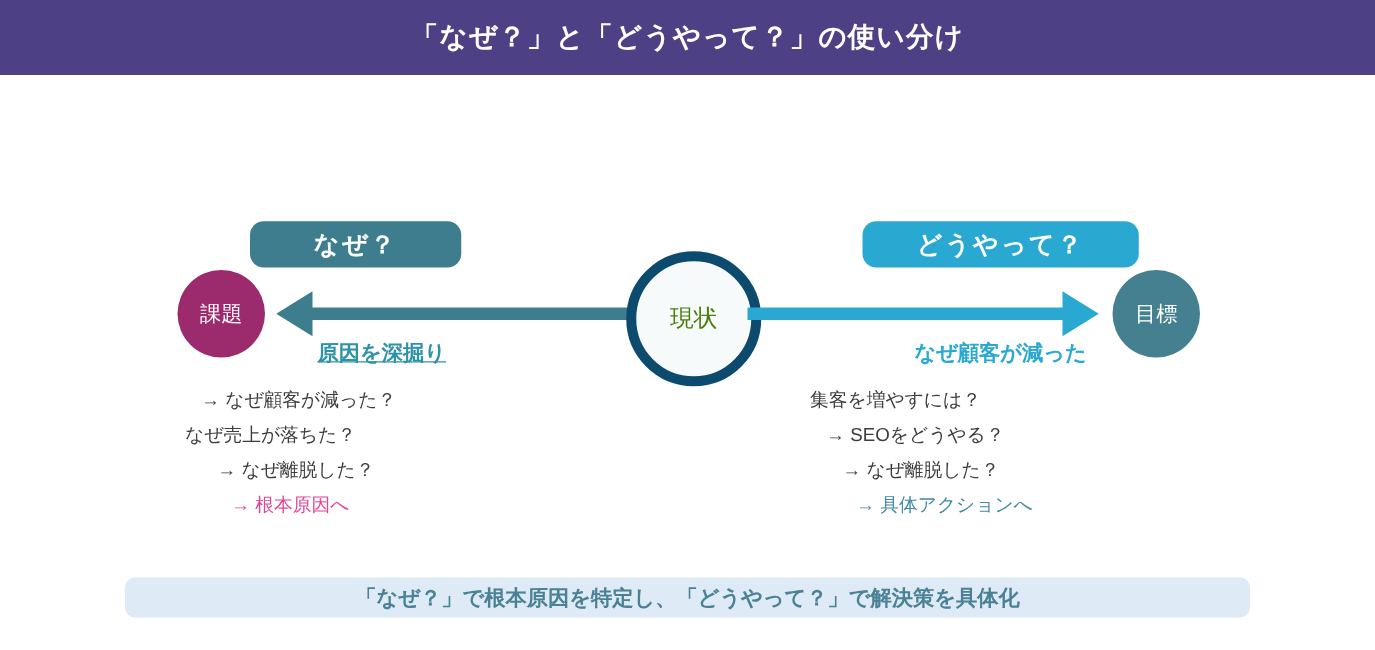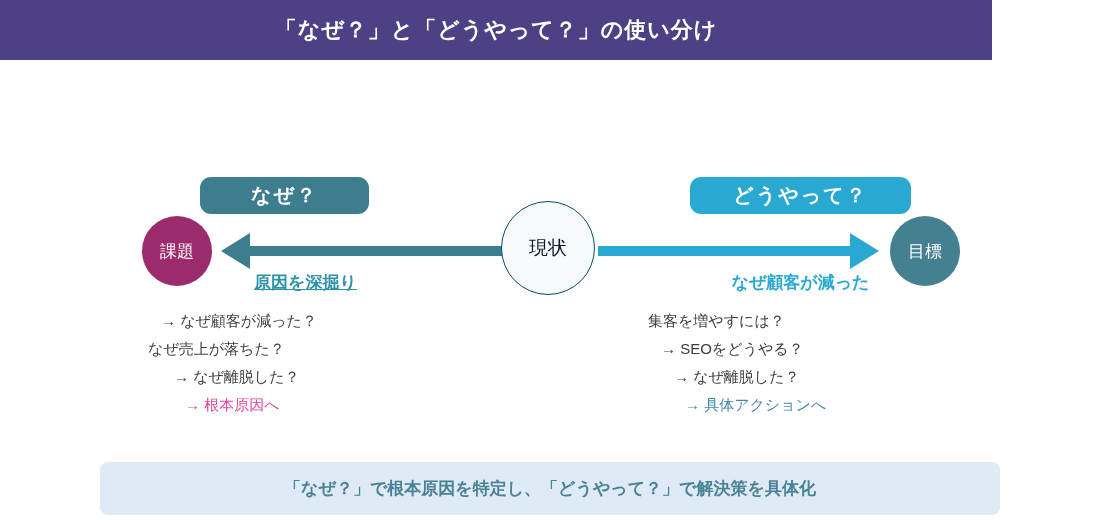--- a/index.html
+++ b/index.html
@@ -1,36 +1,36 @@
 <!DOCTYPE html>
 <html><head>
 <meta charset="utf-8">
 <style>
   html,body { margin:0; padding:0; background:#ffffff; }
   body { font-family:"Liberation Sans","DejaVu Sans",sans-serif; }
   .stage { position:relative; width:1100px; height:520px; background:#ffffff; overflow:hidden; }
 
   
-  .header { position:absolute; left:0; top:0; width:992px; height:60px; background:#4d4084;
+  .header { position:absolute; left:0; top:0; width:1100px; height:60px; background:#4d4084;
             display:flex; align-items:center; justify-content:center; }
   .header-title { color:#ffffff; font-size:22px; font-weight:bold; letter-spacing:1px; }
 
   
   .pill { position:absolute; border-radius:11px; color:#ffffff; font-weight:bold; font-size:20px;
           display:flex; align-items:center; justify-content:center; letter-spacing:2px; }
   .pill-why { left:200px; top:177px; width:169px; height:37px; background:#3e7d8e; }
   .pill-how { left:690px; top:177px; width:221px; height:37px; background:#29a9d2; }
 
   
   .node { position:absolute; border-radius:50%; display:flex; align-items:center; justify-content:center;
           color:#ffffff; font-size:17px; }
   .node-kadai   { left:142px; top:216px; width:70px; height:70px; background:#9c2b6e; }
   .node-mokuhyo { left:890px; top:216px; width:70px; height:70px; background:#44808f; }
   .node-genjo   { left:501px; top:201px; width:92px; height:92px; background:#f7fafb;
-                  border:1px solid #0c4a6e; color:#0f172a; font-size:19px; }
+                  border:8px solid #0c4a6e; color:#4d7c0f; font-size:19px; }
 
   
   .shaft { position:absolute; height:10px; }
   .shaft-left  { left:246px; top:246px; width:256px; background:#3e7d8e; }
   .shaft-right { left:598px; top:246px; width:256px; background:#29a9d2; }
   .head { position:absolute; width:0; height:0; border-top:18px solid transparent; border-bottom:18px solid transparent; }
   .head-left  { left:221px; top:233px; border-right:29px solid #3e7d8e; }
   .head-right { left:850px; top:233px; border-left:29px solid #29a9d2; }
 
   
@@ -43,21 +43,21 @@
   .steps-why { left:148px; }
   .steps-how { left:648px; }
   .step { height:28px; line-height:28px; white-space:pre; }
   .step.i1 { padding-left:13px; }
   .step.i2 { padding-left:26px; }
   .step.i3 { padding-left:37px; }
   .step.pink { color:#e0459a; }
   .step.blue { color:#4488a8; }
 
   
-  .footer { position:absolute; left:100px; top:462px; width:900px; height:53px; background:#deeaf5;
+  .footer { position:absolute; left:100px; top:462px; width:900px; height:32px; background:#deeaf5;
             border-radius:8px; display:flex; align-items:center; justify-content:center; }
   .footer-text { color:#4a8195; font-weight:bold; font-size:17px; }
 </style>
 </head>
 <body>
 
 <div class="stage">
 
   <div class="header">
     <div class="header-title">「なぜ？」と「どうやって？」の使い分け</div>

